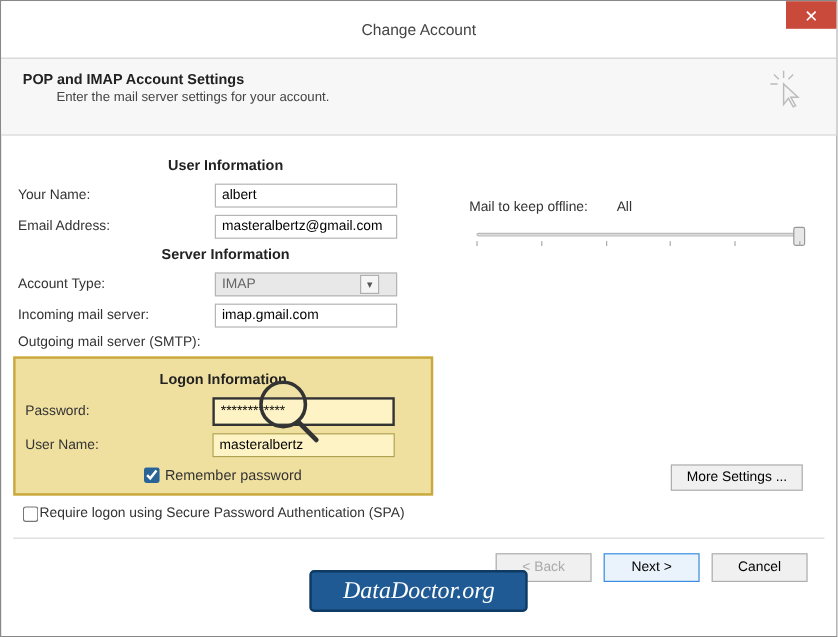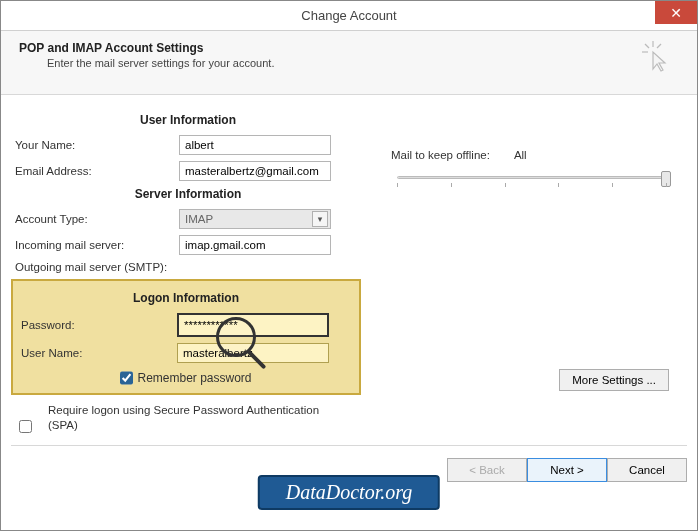--- a/index.html
+++ b/index.html
@@ -1,52 +1,52 @@
 <!DOCTYPE html>
 <html><head>
 <meta charset="utf-8">
 <style>
 * { box-sizing: border-box; margin: 0; padding: 0; font-family: "Segoe UI", Tahoma, sans-serif; }
 body { background: #fff; font-size: 12px; color: #333; }
 .window { width: 698px; height: 531px; border: 1px solid #888; position: relative; background: #fff; }
-.titlebar { height: 30px; background: #fff; display: flex; align-items: center; justify-content: center; position: relative; border-bottom: 1px solid #d0d0d0; }
+.titlebar { height: 48px; background: #fff; display: flex; align-items: center; justify-content: center; position: relative; border-bottom: 1px solid #d0d0d0; }
 .titlebar-text { font-size: 13px; color: #444; }
 .close-btn { position: absolute; right: 0; top: 0; width: 42px; height: 23px; background: #c9493b; color: #fff; display: flex; align-items: center; justify-content: center; cursor: pointer; font-size: 14px; }
 .header-band { background: #f7f7f7; padding: 10px 18px 14px 18px; border-bottom: 1px solid #d8d8d8; display: flex; justify-content: space-between; align-items: flex-start; }
 .header-title { font-weight: bold; font-size: 12px; color: #222; }
 .header-sub { font-size: 11px; color: #444; margin-left: 28px; margin-top: 2px; }
 .cursor-icon { color: #999; font-size: 28px; margin-right: 10px; margin-top: -2px; }
 .content { padding: 14px 10px 8px 10px; display: flex; gap: 30px; }
 .left-col { width: 350px; }
 .right-col { flex: 1; padding-top: 40px; padding-right: 14px; }
 .section-title { font-weight: bold; font-size: 12px; color: #222; margin: 4px 0 8px 4px; text-align: center; }
 .row { display: flex; align-items: center; margin-bottom: 6px; padding-left: 4px; }
 .row label { width: 164px; font-size: 11.5px; color: #333; }
 .row input.text, .row .select { width: 152px; height: 20px; border: 1px solid #b5b5b5; padding: 0 5px; font-size: 11.5px; background: #fff; }
-.row .select { background: #e8e8e8; display: flex; align-items: center; justify-content: space-between; padding-right: 2px; color: #666; }
+.row .select { background: #e8e8e8; display: flex; align-items: center; justify-content: space-between; padding-right: 14px; color: #666; }
 .select-arrow { width: 16px; height: 16px; border: 1px solid #b0b0b0; background: #f5f5f5; display: flex; align-items: center; justify-content: center; font-size: 9px; color: #555; }
 .highlight-box { background: #f0e0a0; border: 2px solid #c9a93f; padding: 6px 4px 8px 4px; margin-top: 4px; position: relative; }
 .highlight-box .section-title { margin-left: 0; }
 .highlight-box .row label { width: 156px; }
 .highlight-box input.text { background: #fdf3c4; border: 1px solid #b0a050; }
 .highlight-box input.pw { background: #fdf3c4; border: 2px solid #333; height: 24px; width: 152px; }
 .checkbox-row { display: flex; justify-content: center; margin-top: 8px; gap: 4px; }
 .checkbox-row input { accent-color: #2a6496; }
-.spa-row { display: flex; align-items: flex-end; gap: 16px; margin: 8px 0 0 8px; max-width: 320px; }
+.spa-row { display: flex; align-items: flex-start; gap: 1px; margin: 8px 0 0 8px; max-width: 320px; }
 .spa-row input { margin-top: 1px; }
 .spa-row span { font-size: 11.5px; line-height: 1.3; }
 .mail-keep { display: flex; gap: 24px; font-size: 11.5px; margin-bottom: 8px; align-items: flex-end; }
 .slider-track { position: relative; height: 20px; margin-top: 4px; }
 .slider-line { position: absolute; top: 7px; left: 6px; right: 6px; height: 3px; background: linear-gradient(#ccc,#eee); border: 1px solid #bbb; border-radius: 2px; }
 .slider-thumb { position: absolute; right: 2px; top: 2px; width: 10px; height: 16px; background: #e8e8e8; border: 1px solid #999; border-radius: 2px; }
 .slider-ticks { position: absolute; top: 14px; left: 6px; right: 6px; display: flex; justify-content: space-between; }
 .slider-ticks span { width: 1px; height: 4px; background: #aaa; }
 .more-btn { float: right; margin-top: 40px; margin-right: 4px; padding: 4px 12px; border: 1px solid #adadad; background: #f0f0f0; font-size: 11.5px; cursor: pointer; }
 .hr-line { border: 0; border-top: 1px solid #d8d8d8; margin: 4px 10px 0 10px; }
-.button-row { display: flex; justify-content: flex-end; padding: 12px 10px; }
+.button-row { display: flex; justify-content: flex-end; gap: 10px; padding: 12px 24px; }
 .btn { width: 80px; height: 24px; border: 1px solid #adadad; background: #f0f0f0; font-size: 11.5px; cursor: pointer; }
 .btn.disabled { color: #aaa; cursor: default; }
 .btn.primary { border: 1px solid #3a8de0; background: #eaf3fb; }
 .watermark { position: absolute; bottom: 20px; left: 50%; transform: translateX(-50%); background: #1f5a94; color: #fff; font-family: Georgia, serif; font-style: italic; font-size: 20px; padding: 4px 26px; border-radius: 4px; border: 2px solid #0e3a63; }
 .magnifier { position: absolute; left: 215px; top: 316px; pointer-events: none; }
 .magnifier .lens { width: 40px; height: 40px; border: 3px solid #333; border-radius: 50%; background: rgba(255,255,255,0.05); }
 .magnifier .handle { position: absolute; left: 32px; top: 32px; width: 24px; height: 4px; background: #333; transform: rotate(45deg); transform-origin: left center; border-radius: 2px; }
 </style>
 </head>
 <body>

